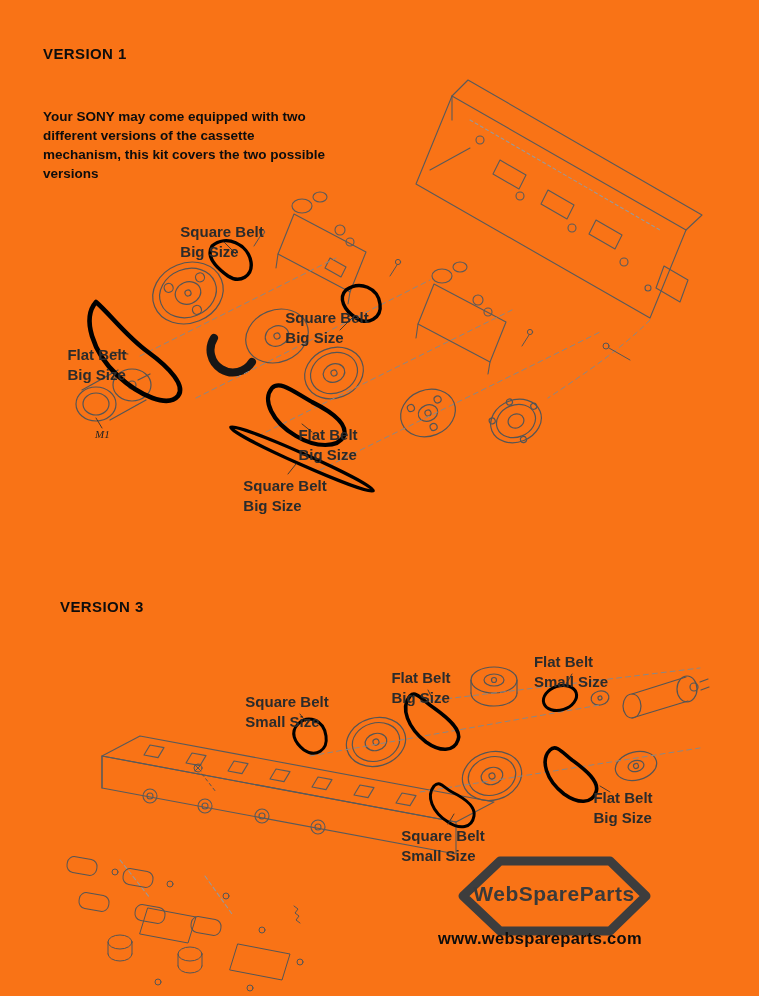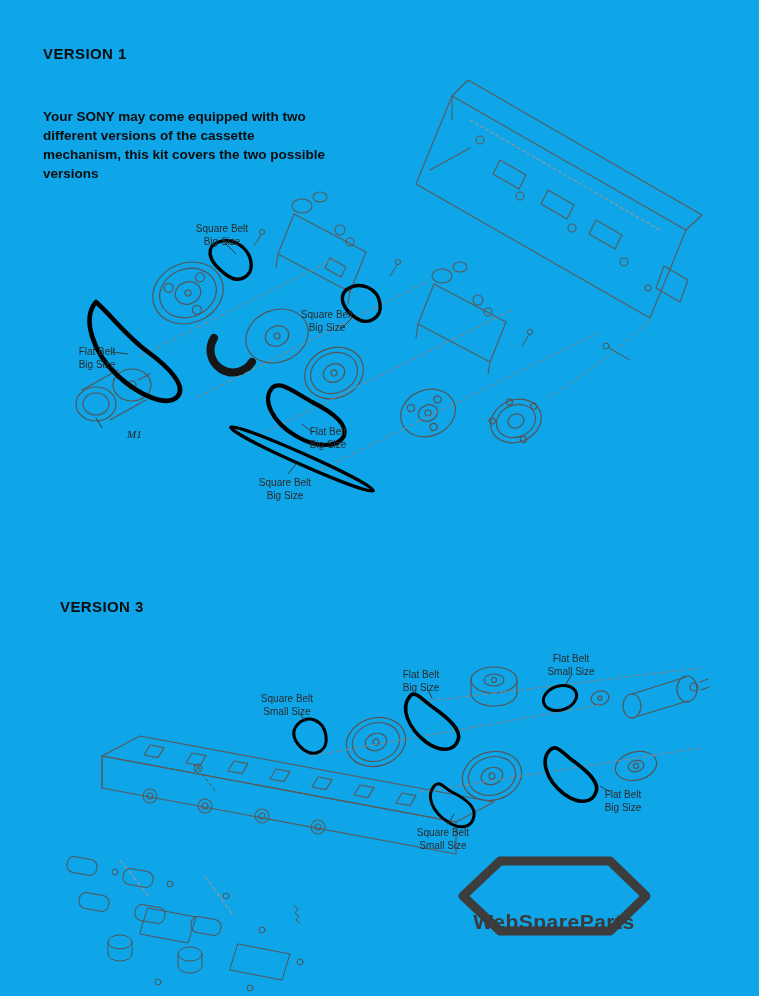--- a/index.html
+++ b/index.html
@@ -1,39 +1,39 @@
 <!DOCTYPE html>
 <html><head>
 <meta charset="utf-8">
 <style>
   html,body{margin:0;padding:0;background:#fff;}
   .page{
     position:relative;width:759px;height:996px;margin:0 auto;
-    background:#0ea5e9;overflow:hidden;outline:1px solid #e3e3e3;
+    background:#f97316;overflow:hidden;outline:1px solid #e3e3e3;
     font-family:"Liberation Sans", sans-serif;color:#111;
   }
   .art{position:absolute;left:0;top:0;width:759px;height:996px;}
   .heading{
     position:absolute;font-size:15px;font-weight:bold;letter-spacing:.4px;color:#0d0d0d;
   }
   .desc{
     position:absolute;left:43px;top:88px;width:292px;
     font-size:13.5px;font-weight:bold;line-height:1.4;color:#0d0d0d;margin-top:20px;
   }
   .part-label{
     position:absolute;transform:translate(-50%,0);
-    font-size:10px;font-weight:400;line-height:1.3;color:#2b2b2b;
-    text-align:center;white-space:pre-line;
+    font-size:15px;font-weight:700;line-height:1.3;color:#2b2b2b;
+    text-align:left;white-space:pre-line;
   }
   .motor-label{
-    position:absolute;font-size:11px;font-style:italic;color:#222;font-family:"Liberation Serif",serif;margin-left:32px;
+    position:absolute;font-size:11px;font-style:italic;color:#222;font-family:"Liberation Serif",serif;
   }
   .logo-text{
     position:absolute;left:554px;top:882px;transform:translate(-50%,0);
-    font-size:21px;font-weight:bold;color:#3a3a3a;letter-spacing:.5px;white-space:nowrap;margin-top:28px;
+    font-size:21px;font-weight:bold;color:#3a3a3a;letter-spacing:.5px;white-space:nowrap;
   }
   .site-url{
     position:absolute;left:540px;top:929px;transform:translate(-50%,0);
     font-size:16.5px;font-weight:bold;color:#0d0d0d;letter-spacing:.3px;white-space:nowrap;
   }
 </style>
 </head>
 <body>
 
 <div class="page">
@@ -297,14 +297,15 @@
   <div class="part-label" style="left:421px;top:668px;">Flat Belt
 Big Size</div>
   <div class="part-label" style="left:571px;top:652px;">Flat Belt
 Small Size</div>
   <div class="part-label" style="left:443px;top:826px;">Square Belt
 Small Size</div>
   <div class="part-label" style="left:623px;top:788px;">Flat Belt
 Big Size</div>
 
   <div class="logo-text">WebSpareParts</div>
+  <div class="site-url">www.webspareparts.com</div>
 
 </div>
 
 </body></html>

